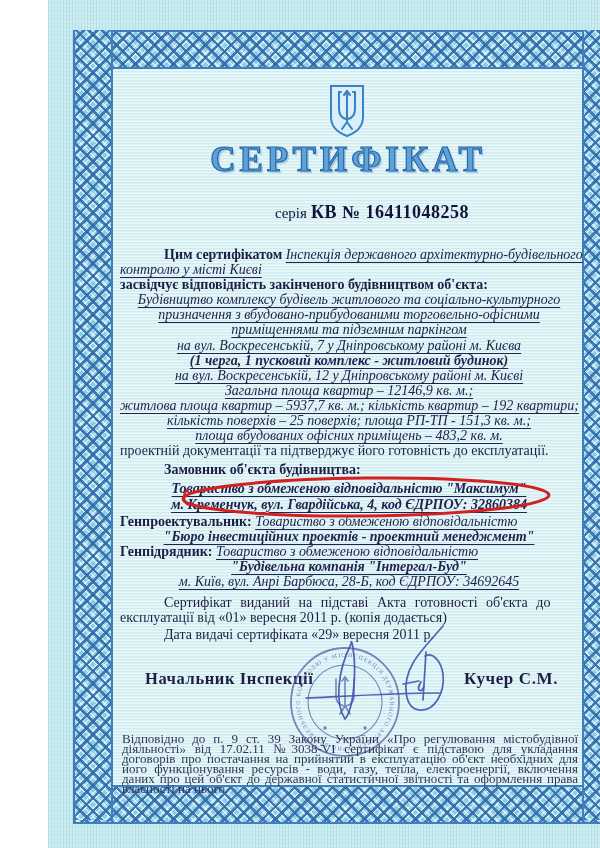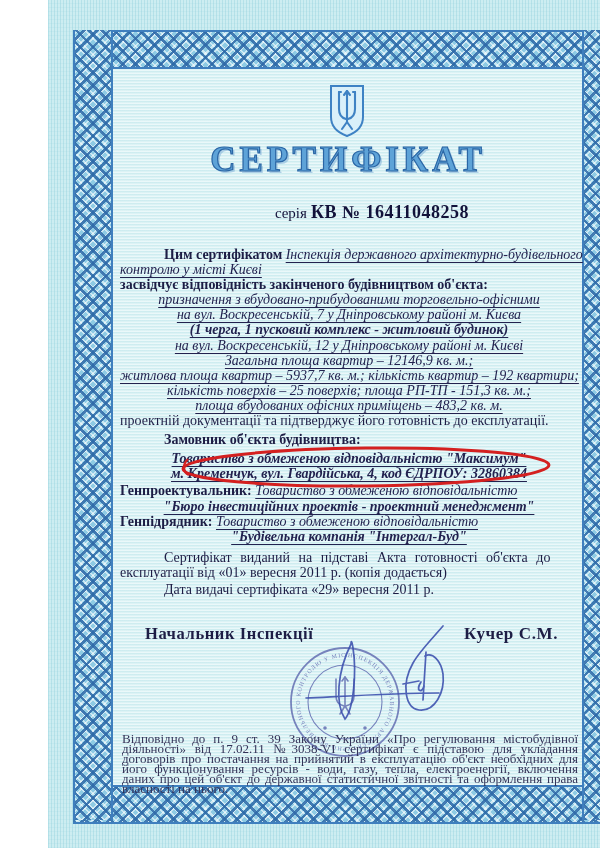--- a/index.html
+++ b/index.html
@@ -101,21 +101,23 @@
     <span class="num">КВ № 16411048258</span>
   </div>
 
   <div class="body">
     <div class="ind nw">
       <span class="b">Цим сертифікатом </span><span class="iu">Інспекція державного  архітектурно-будівельного</span>
     </div>
     <div><span class="iu">контролю у місті Києві</span></div>
     <div class="b nw">засвідчує відповідність закінченого будівництвом об'єкта:</div>
 
+    <div class="c iu">Будівництво комплексу будівель житлового та соціально-культурного</div>
     <div class="c iu">призначення з вбудовано-прибудованими торговельно-офісними</div>
+    <div class="c iu">приміщеннями та підземним паркінгом</div>
     <div class="c iu">на вул. Воскресенській, 7 у Дніпровському районі м. Києва</div>
     <div class="c iu b">(1 черга, 1 пусковий комплекс - житловий будинок)</div>
     <div class="c iu">на вул. Воскресенській, 12 у Дніпровському районі м. Києві</div>
     <div class="c iu">Загальна площа квартир – 12146,9 кв. м.;</div>
     <div class="c iu">житлова площа квартир – 5937,7 кв. м.; кількість квартир – 192 квартири;</div>
     <div class="c iu">кількість поверхів – 25 поверхів; площа РП-ТП  - 151,3 кв. м.;</div>
     <div class="c iu">площа вбудованих офісних приміщень – 483,2 кв. м.</div>
     <div class="nw">проектній документації та підтверджує його готовність до експлуатації.</div>
 
     <div class="ind b nw mt4">Замовник об'єкта будівництва:</div>
@@ -130,20 +132,21 @@
 
     <div class="nw mt2">
       <span class="b">Генпроектувальник: </span><span class="iu">Товариство з обмеженою відповідальністю</span>
     </div>
     <div class="c iu b">"Бюро інвестиційних проектів - проектний менеджмент"</div>
 
     <div class="nw">
       <span class="b">Генпідрядник: </span><span class="iu">Товариство з обмеженою відповідальністю</span>
     </div>
     <div class="c iu b">"Будівельна компанія "Інтергал-Буд"</div>
+    <div class="c iu">м. Київ, вул. Анрі Барбюса, 28-Б,  код ЄДРПОУ: 34692645</div>
 
     <div class="ind sp1 nw mt6">Сертифікат виданий на підставі Акта готовності об'єкта до</div>
     <div class="nw">експлуатації від «01» вересня 2011 р.  (копія додається)</div>
     <div class="ind nw mt2">Дата видачі  сертифіката «29» вересня 2011 р.</div>
 
     <div class="sig-row">
       <span class="sig-left">Начальник Інспекції</span>
       <span class="sig-right">Кучер С.М.</span>
     </div>
   </div>

